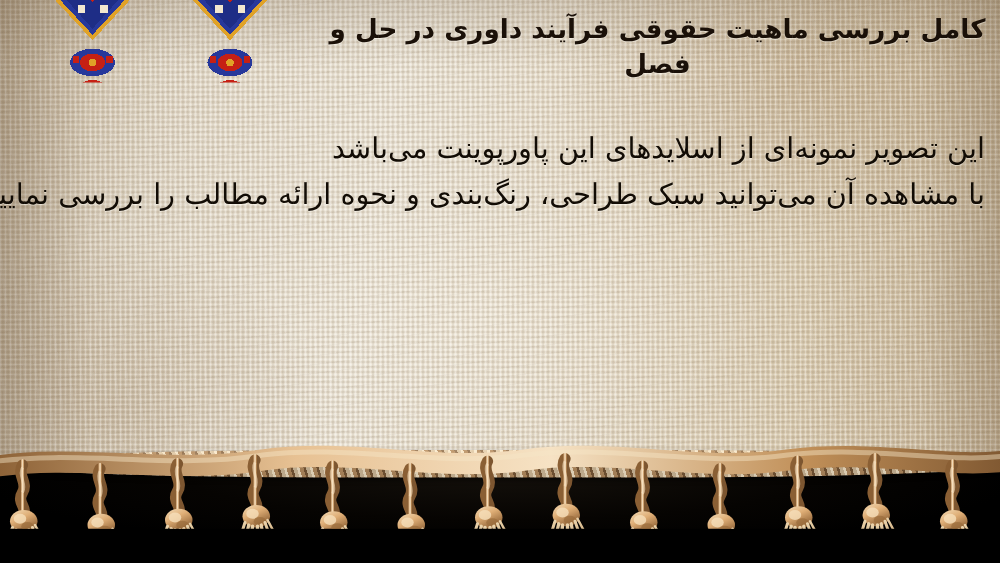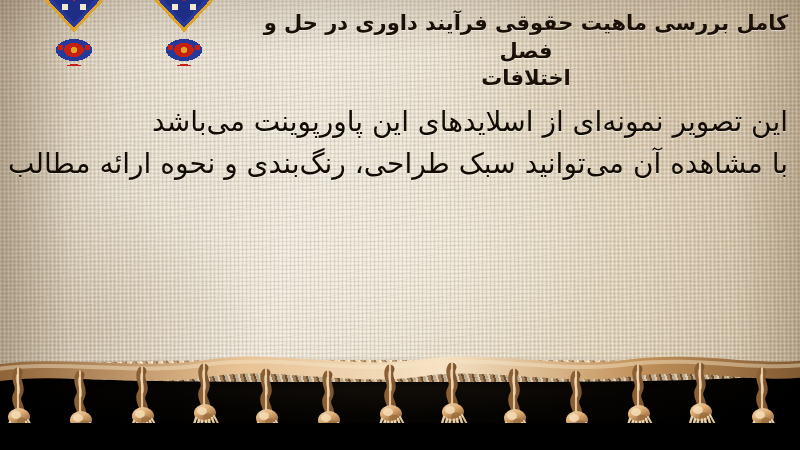--- a/index.html
+++ b/index.html
@@ -75,21 +75,21 @@
     line-height:1.32;letter-spacing:.2px;
     text-shadow:0 1px 0 rgba(255,252,245,.45);
   }
 
   .body-block{
     position:absolute;right:12px;top:108px;width:786px;
     direction:rtl;text-align:right;
   }
   .body-line{
     font-family:"DejaVu Sans","Liberation Sans",sans-serif;
-    font-size:28px;font-weight:400;color:#120c05;
+    font-size:23px;font-weight:400;color:#120c05;
     line-height:1.00;white-space:nowrap;
     text-shadow:0 1px 0 rgba(255,252,245,.40);
   }
   .body-line.l1{margin-bottom:14px;}
   .body-line.l2{}
 
   
   .black-field{
     position:absolute;left:0;top:372px;width:800px;height:78px;
     background:
@@ -188,21 +188,20 @@
           <ellipse cx="56" cy="105" rx="11" ry="7" fill="#c62014"></ellipse>
           <ellipse cx="56" cy="105" rx="5" ry="4" fill="#27389b"></ellipse>
           <rect x="53" y="118" width="6" height="6" fill="#c62014"></rect>
         </g>
       </svg>
     </div>
   </div>
 
   <div class="title-block">
     <div class="title-line">کامل بررسی ماهیت حقوقی فرآیند داوری در حل و فصل</div>
-    <div class="title-line">اختلافات</div>
   </div>
 
   <div class="body-block">
     <div class="body-line l1">این تصویر نمونه‌ای از اسلایدهای این پاورپوینت می‌باشد</div>
     <div class="body-line l2">با مشاهده آن می‌توانید سبک طراحی، رنگ‌بندی و نحوه ارائه مطالب را بررسی نمایید</div>
   </div>
 
   <div class="black-field"></div>
   <div class="rope"></div>
 

